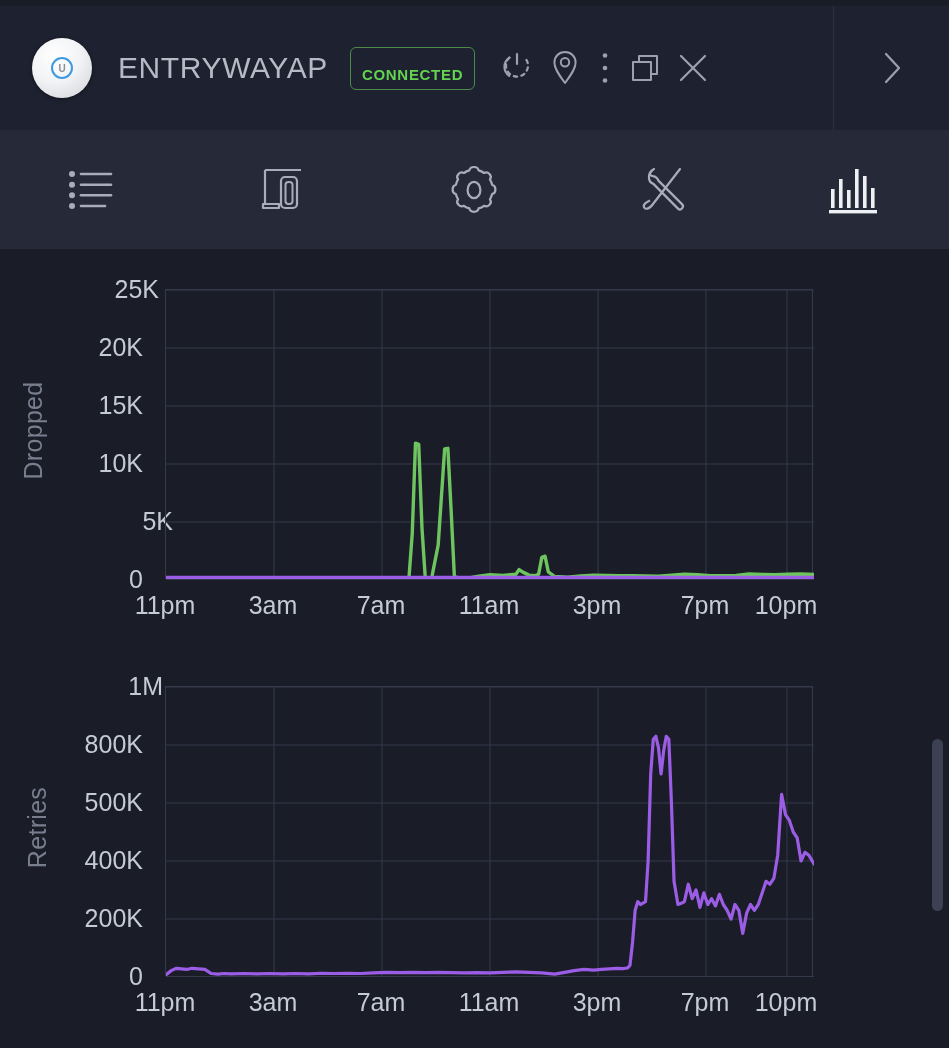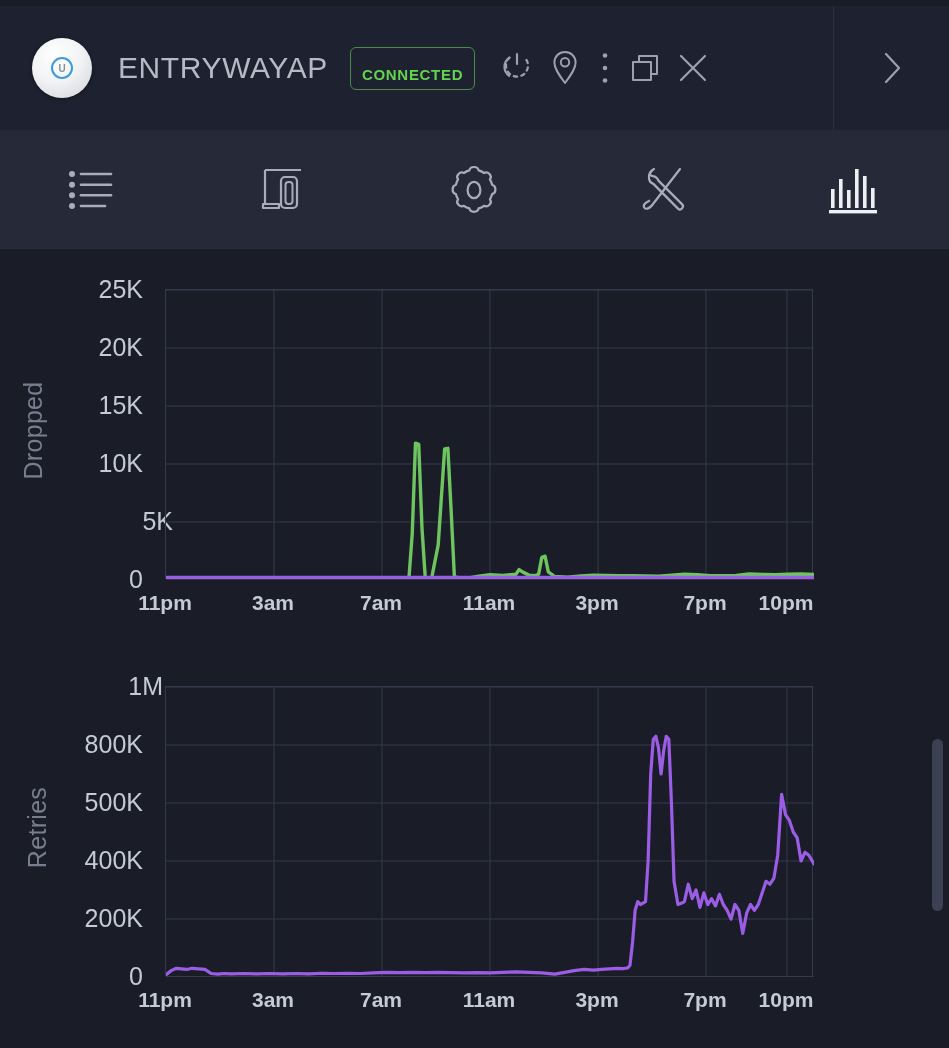--- a/index.html
+++ b/index.html
@@ -84,23 +84,22 @@
     color: #787e8e; font-size: 25px; letter-spacing: .3px;
     white-space: nowrap;
   }
   .ytick {
     position: absolute; right: 0; text-align: right;
     color: #c6cad4; font-size: 25px; white-space: nowrap;
     transform: translateY(-50%);
   }
   .xtick {
     position: absolute; text-align: center;
-    color: #c6cad4; font-size: 21px; white-space: nowrap;
+    color: #c6cad4; font-size: 25px; white-space: nowrap;
     transform: translateX(-50%);
-    font-weight: bold;
   }
   .plot { position: absolute; }
 
   
   .scrollbar-track {
     position: absolute; right: 0; top: 251px; width: 24px; height: 797px;
     background: transparent;
   }
   .scrollbar-thumb {
     position: absolute; right: 6px; width: 11px; border-radius: 6px;
@@ -246,21 +245,21 @@
   <div class="charts">
 
     <div class="chart-block" id="chart-0" style="height:400px;">
       <div class="axis-title" id="ytitle-0" style="left: -22px; top: 165px; width: 110px; text-align: center;">Dropped</div>
       <div id="yticks-0">
           <div class="ytick" style="top: 328px; left: 0px; width: 143px;">0</div>
           <div class="ytick" style="top: 270px; left: 0px; width: 143px; margin-left: 30px;">5K</div>
           <div class="ytick" style="top: 212px; left: 0px; width: 143px;">10K</div>
           <div class="ytick" style="top: 154px; left: 0px; width: 143px;">15K</div>
           <div class="ytick" style="top: 96px; left: 0px; width: 143px; padding-left: 12px;">20K</div>
-          <div class="ytick" style="top: 38px; left: 0px; width: 143px;">25K</div>
+          <div class="ytick" style="top: 38px; left: 16px; width: 143px;">25K</div>
         </div>
       <div id="xticks-0">
           <div class="xtick" style="left: 165px; top: 340px;">11pm</div>
           <div class="xtick" style="left: 273.022px; top: 340px;">3am</div>
           <div class="xtick" style="left: 380.978px; top: 340px;">7am</div>
           <div class="xtick" style="left: 489px; top: 340px;">11am</div>
           <div class="xtick" style="left: 597.022px; top: 340px;">3pm</div>
           <div class="xtick" style="left: 704.978px; top: 340px;">7pm</div>
           <div class="xtick" style="left: 785.978px; top: 340px;">10pm</div>
         </div>

